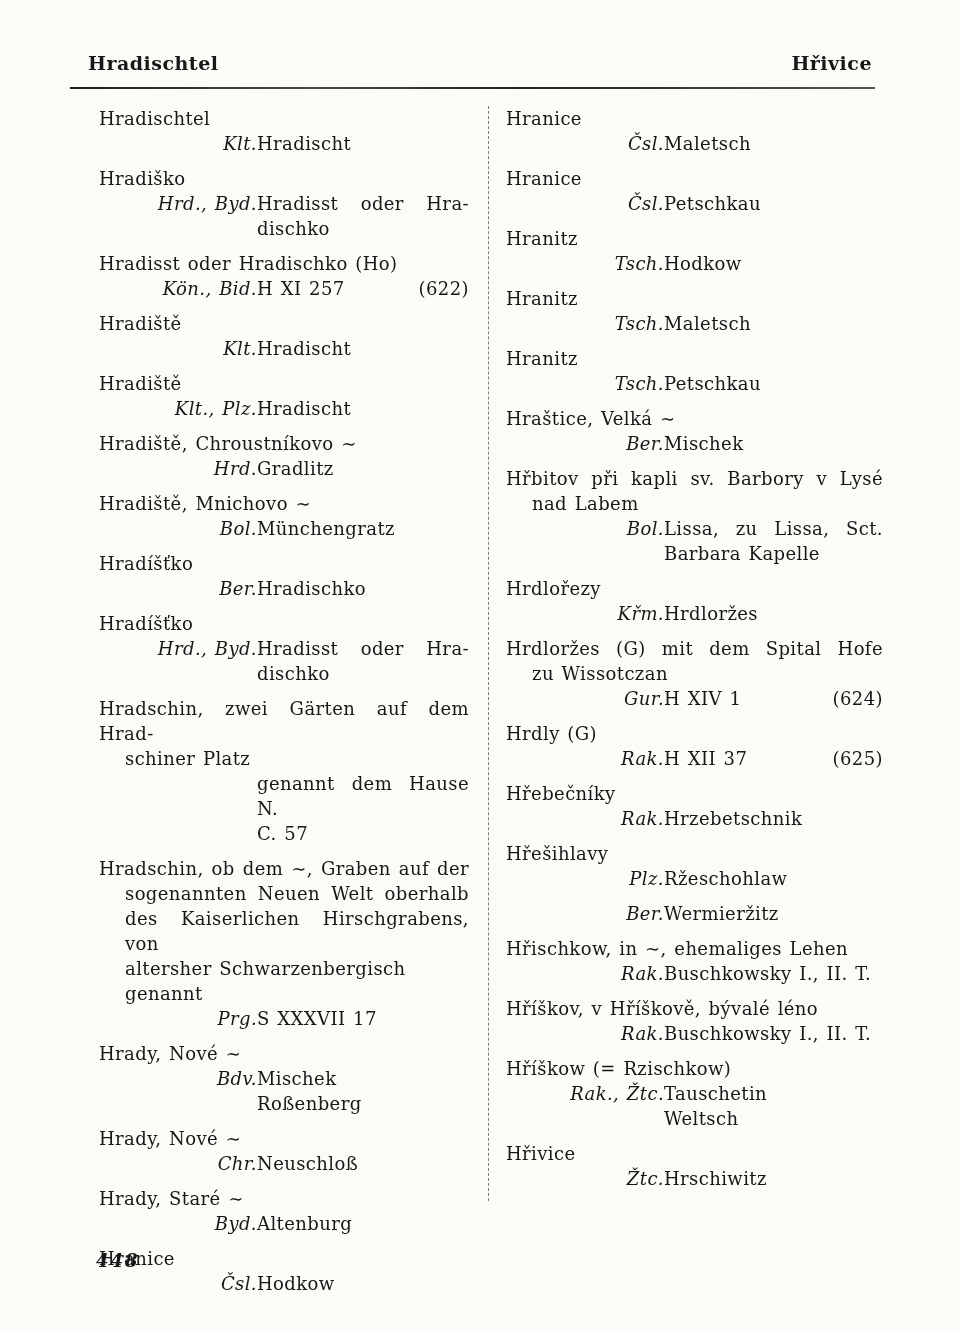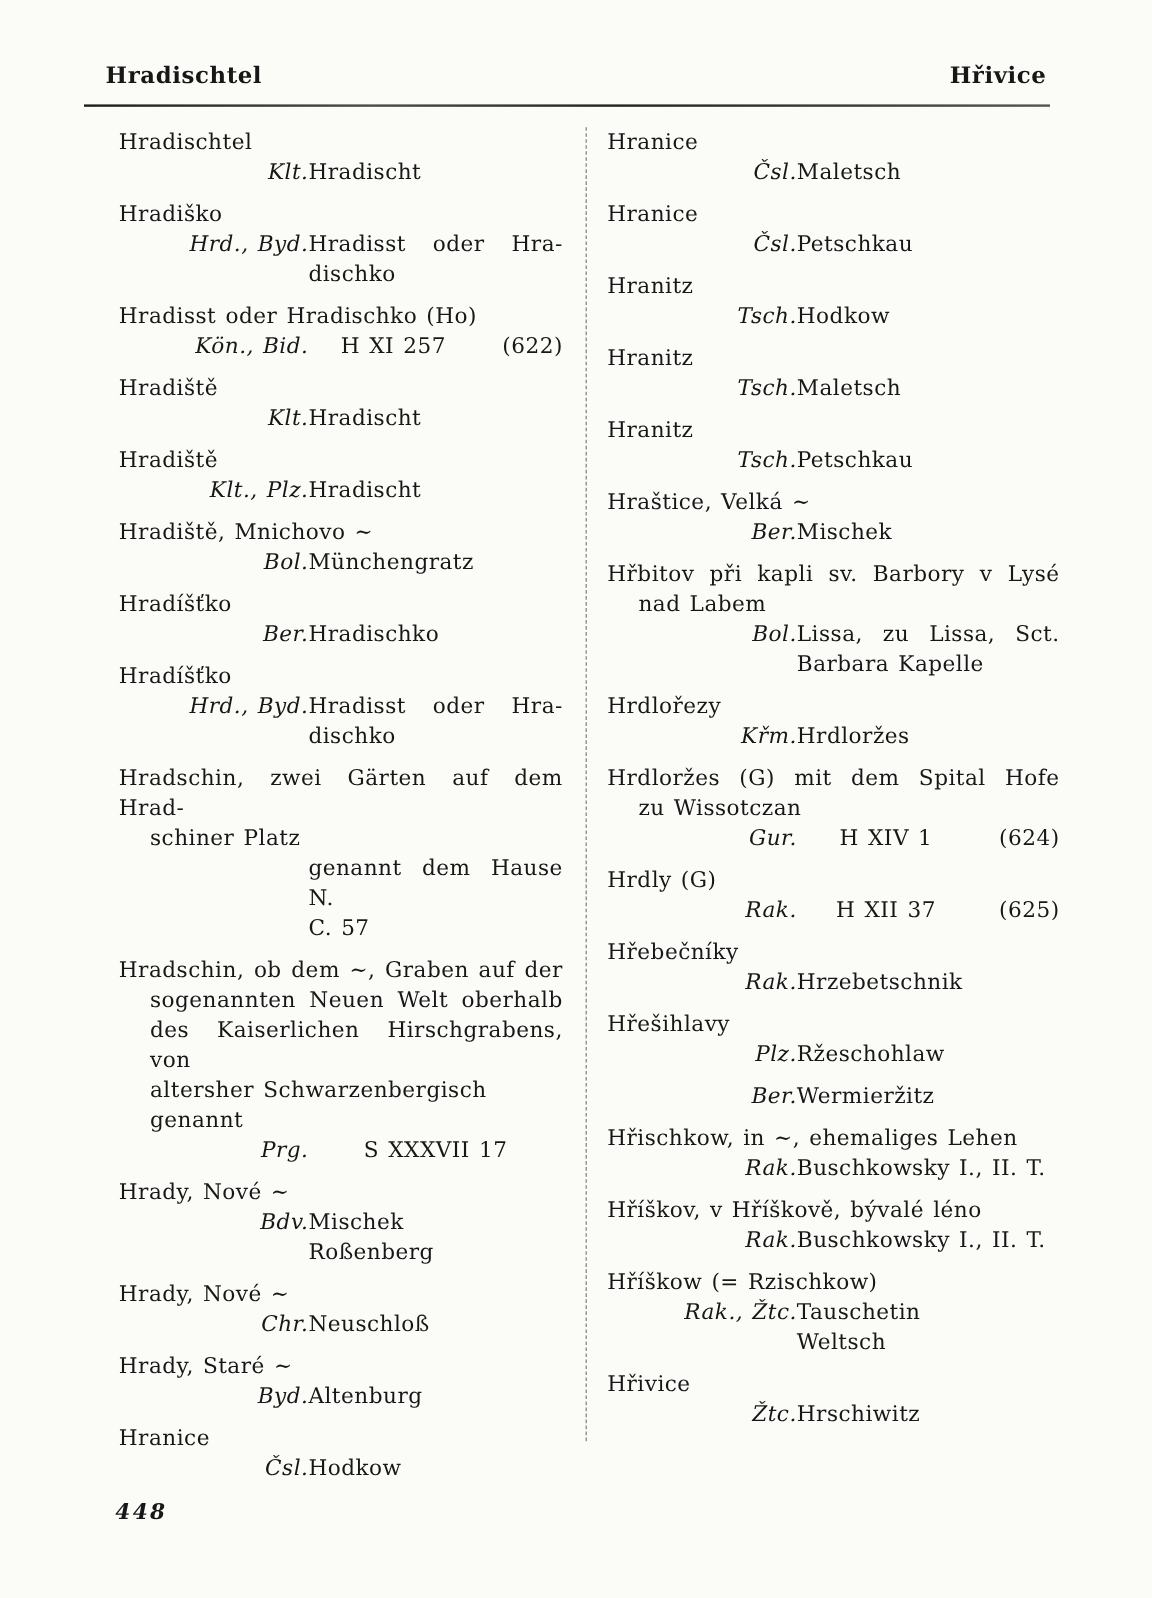--- a/index.html
+++ b/index.html
@@ -35,21 +35,21 @@
   }
 
   .entry { margin-bottom: 10px; }
   .hl {  }
   .hl.cont { padding-left: 26px; }
   .jl { text-align: justify; text-align-last: justify; text-justify: inter-word; }
 
   .row { display: flex; align-items: flex-start; }
   .abbr { font-style: italic; flex: 0 0 136px; margin-left: 22px; text-align: right; }
   .vals { flex: 1 1 auto; min-width: 0; }
-  .row.rref .vals, .row.rright .vals { text-align: center; }
+  .row.rref .vals, .row.rright .vals { text-align: left; }
   .ref { flex: 0 0 auto; margin-left: 20px; }
 
   .pagenum {
     position: absolute; left: 96px; top: 1250px;
     font-style: italic; font-weight: 700; font-size: 18px; letter-spacing: 2px;
   }
 </style>
 </head>
 <body>
 
@@ -100,20 +100,29 @@
               <div>Hradischt</div>
             </div>
           </div>
         </div>
         <div class="entry">
           <div class="hl">Hradiště</div>
           <div class="row">
             <span class="abbr">Klt., Plz.</span>
             <div class="vals">
               <div>Hradischt</div>
+            </div>
+          </div>
+        </div>
+        <div class="entry">
+          <div class="hl">Hradiště, Chroustníkovo ∼</div>
+          <div class="row">
+            <span class="abbr">Hrd.</span>
+            <div class="vals">
+              <div>Gradlitz</div>
             </div>
           </div>
         </div>
         <div class="entry">
           <div class="hl">Hradiště, Mnichovo ∼</div>
           <div class="row">
             <span class="abbr">Bol.</span>
             <div class="vals">
               <div>Münchengratz</div>
             </div>

